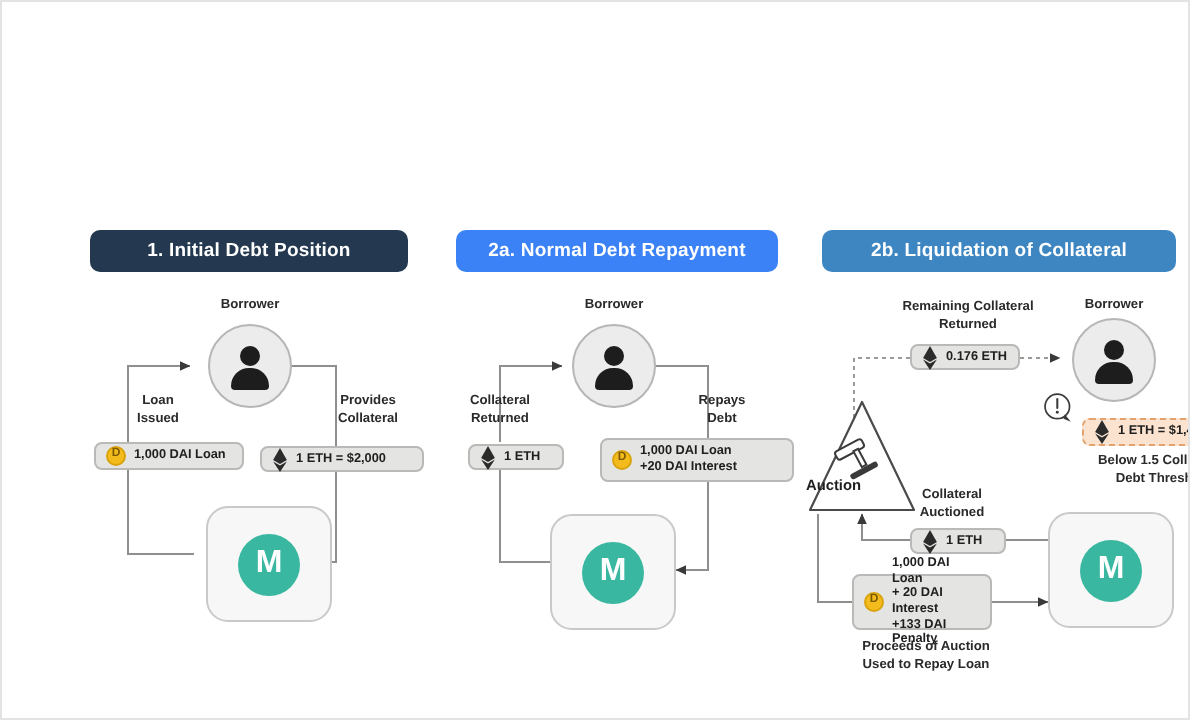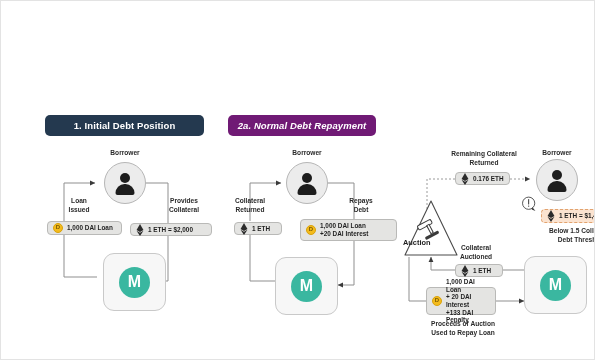--- a/index.html
+++ b/index.html
@@ -25,21 +25,21 @@
     height:21px;
     border-radius:5px;
     color:#ffffff;
     font-size:9.5px;
     font-weight:bold;
     display:flex;align-items:center;justify-content:center;
     letter-spacing:.1px;
     white-space:nowrap;
   }
   #hdr-1{left:14px;top:82px;width:159px;background:#24394f;}
-  #hdr-2a{left:11px;top:82px;width:148px;background:#701a75;font-style:italic;}
+  #hdr-2a{left:11px;top:82px;width:161px;background:#3b82f6;}
   #hdr-2b{left:8px;top:82px;width:177px;background:#3e86c2;}
 
   .caption{
     position:absolute;
     font-size:6.6px;
     font-weight:bold;
     color:#2a2a2a;
     text-align:center;
     line-height:8.6px;
     white-space:pre-line;
@@ -225,20 +225,21 @@
 +20 DAI Interest</span>
     </div>
 
     <div class="maker-box" style="left:58px;top:224px;">
       <div class="maker-logo">M</div>
     </div>
   </div>
 
   <div class="panel" id="panel-2b">
 
+    <div class="panel-header" id="hdr-2b">2b. Liquidation of Collateral</div>
 
     <div class="caption" style="left:36px;top:117px;width:90px;">Remaining Collateral
 Returned</div>
 
     <div class="badge" style="left:52px;top:139px;height:13px;width:55px;">
       <svg class="eth-glyph" viewBox="0 0 10 16">
         <path d="M5 0 L9.6 8 L5 10.7 L0.4 8 Z" fill="#2b2b2b"></path>
         <path d="M5 11.7 L9.6 9 L5 16 L0.4 9 Z" fill="#2b2b2b"></path>
       </svg>
       <span>0.176 ETH</span>

